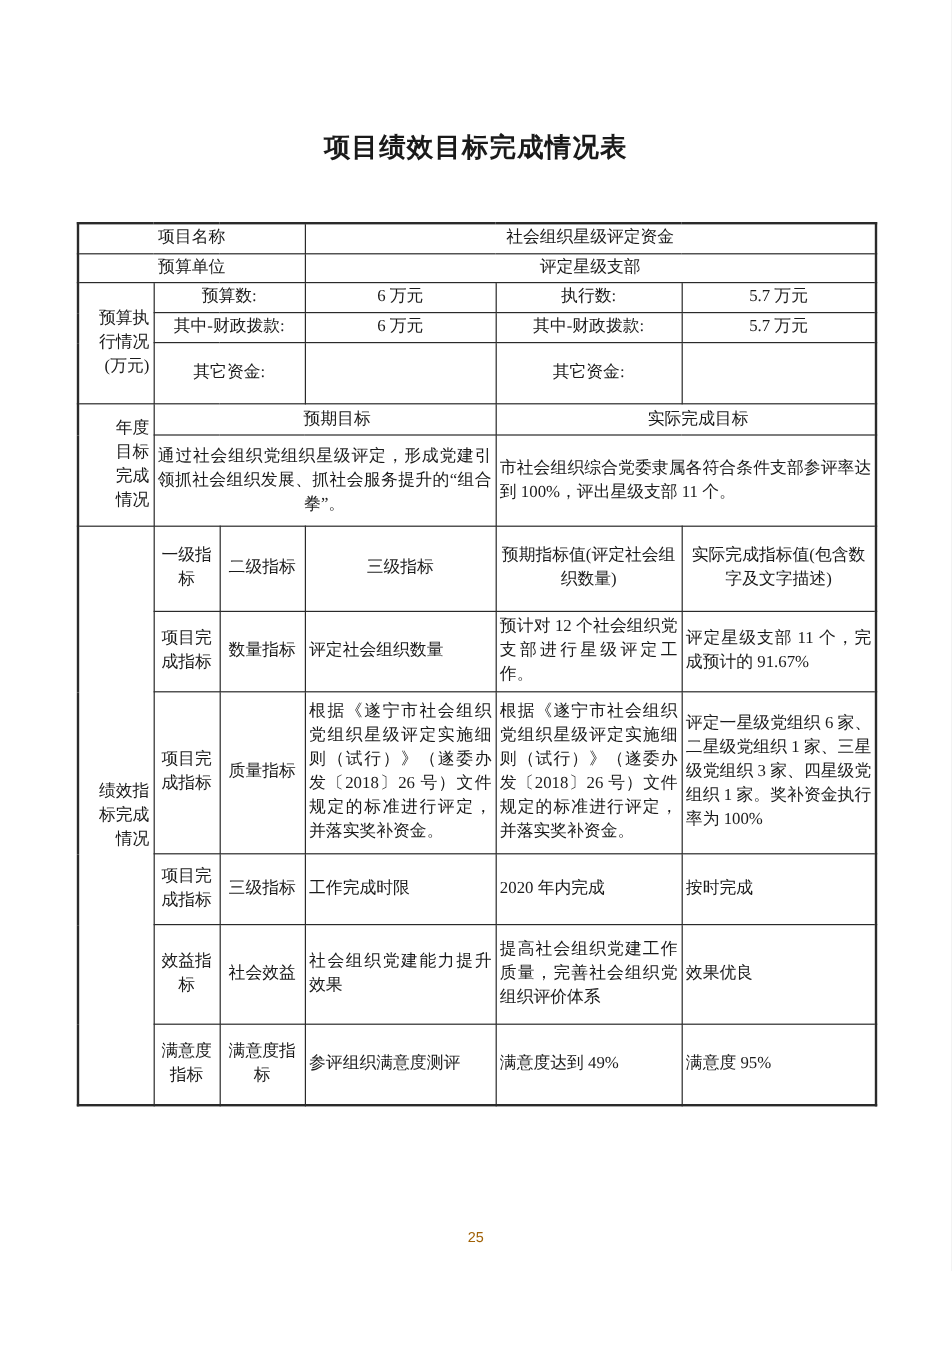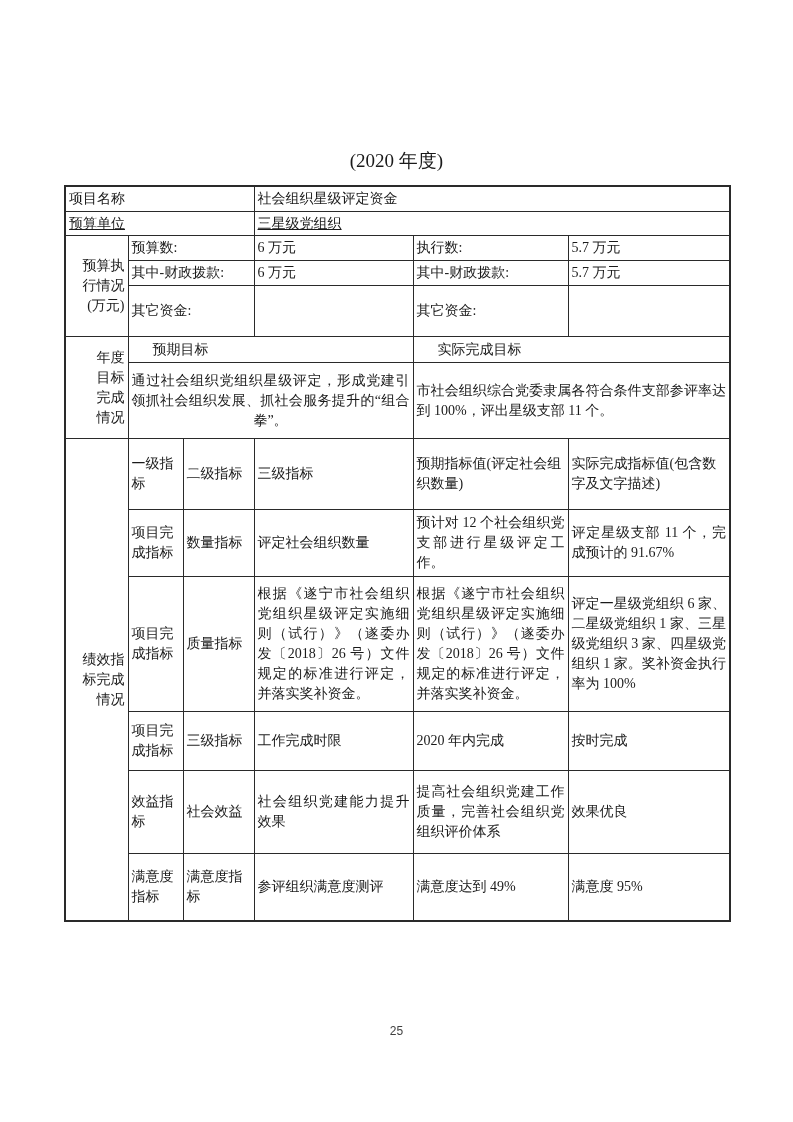--- a/index.html
+++ b/index.html
@@ -53,76 +53,76 @@
     padding: 1px 3px;
     overflow: hidden;
   }
   col.c0 { width: 63px; }
   col.c1 { width: 55px; }
   col.c2 { width: 71px; }
   col.c3 { width: 159px; }
   col.c4 { width: 155px; }
   col.c5 { width: 162px; }
 
-  .ctr { }
+  .ctr { text-align: center; }
   .body-txt { text-align: justify; line-height: 21px; padding: 2px 5px; }
   .body-ctr-last { text-align: justify; text-align-last: center; line-height: 23px; padding: 2px 5px; }
   .sec-head { text-align: right; line-height: 20px; padding: 1px 8px; }
 
   tr.r-name  td { height: 22px; }
-  tr.r-unit  td { height: 21px; text-decoration: underline; }
+  tr.r-unit  td { height: 21px; }
   tr.r-b1    td { height: 22px; }
   tr.r-b2    td { height: 22px; }
   tr.r-b3    td { height: 48px; }
   tr.r-ah    td { height: 23px; padding-left: 24px; }
   tr.r-ac    td { height: 73px; }
   tr.r-ih    td { height: 68px; }
   tr.r-i0    td { height: 64px; }
   tr.r-i1    td { height: 132px; }
   tr.r-i2    td { height: 56px; }
   tr.r-i3    td { height: 80px; }
   tr.r-i4    td { height: 64px; }
 
   .page-number {
     position: absolute;
     top: 1024px;
     left: 0;
     width: 100%;
     text-align: center;
     font-family: "Liberation Sans", "DejaVu Sans", sans-serif;
     font-size: 12px;
-    color: #404040;
+    color: #a16207;
   }
 </style>
 </head>
 <body>
 
 <div class="page">
 
-  <div class="doc-subtitle">(2020 年度)</div>
+  <div class="doc-title">项目绩效目标完成情况表</div>
 
   <table class="main">
     <colgroup>
       <col class="c0">
         <col class="c1">
         <col class="c2">
         <col class="c3">
         <col class="c4">
         <col class="c5">
     </colgroup>
 
     <tbody>
         <tr class="r-name">
       <td colspan="3" class="ctr">项目名称</td>
       <td colspan="3" class="ctr">社会组织星级评定资金</td>
     </tr>
 
     <tr class="r-unit">
       <td colspan="3" class="ctr">预算单位</td>
-      <td colspan="3" class="ctr">三星级党组织</td>
+      <td colspan="3" class="ctr">评定星级支部</td>
     </tr>
 
     <tr class="r-b1">
       <td rowspan="3" class="sec-head">预算执行情况(万元)</td>
       <td colspan="2" class="ctr">预算数:</td>
       <td class="ctr">6 万元</td>
       <td class="ctr">执行数:</td>
       <td class="ctr">5.7 万元</td>
     </tr>
     <tr class="r-b2">

